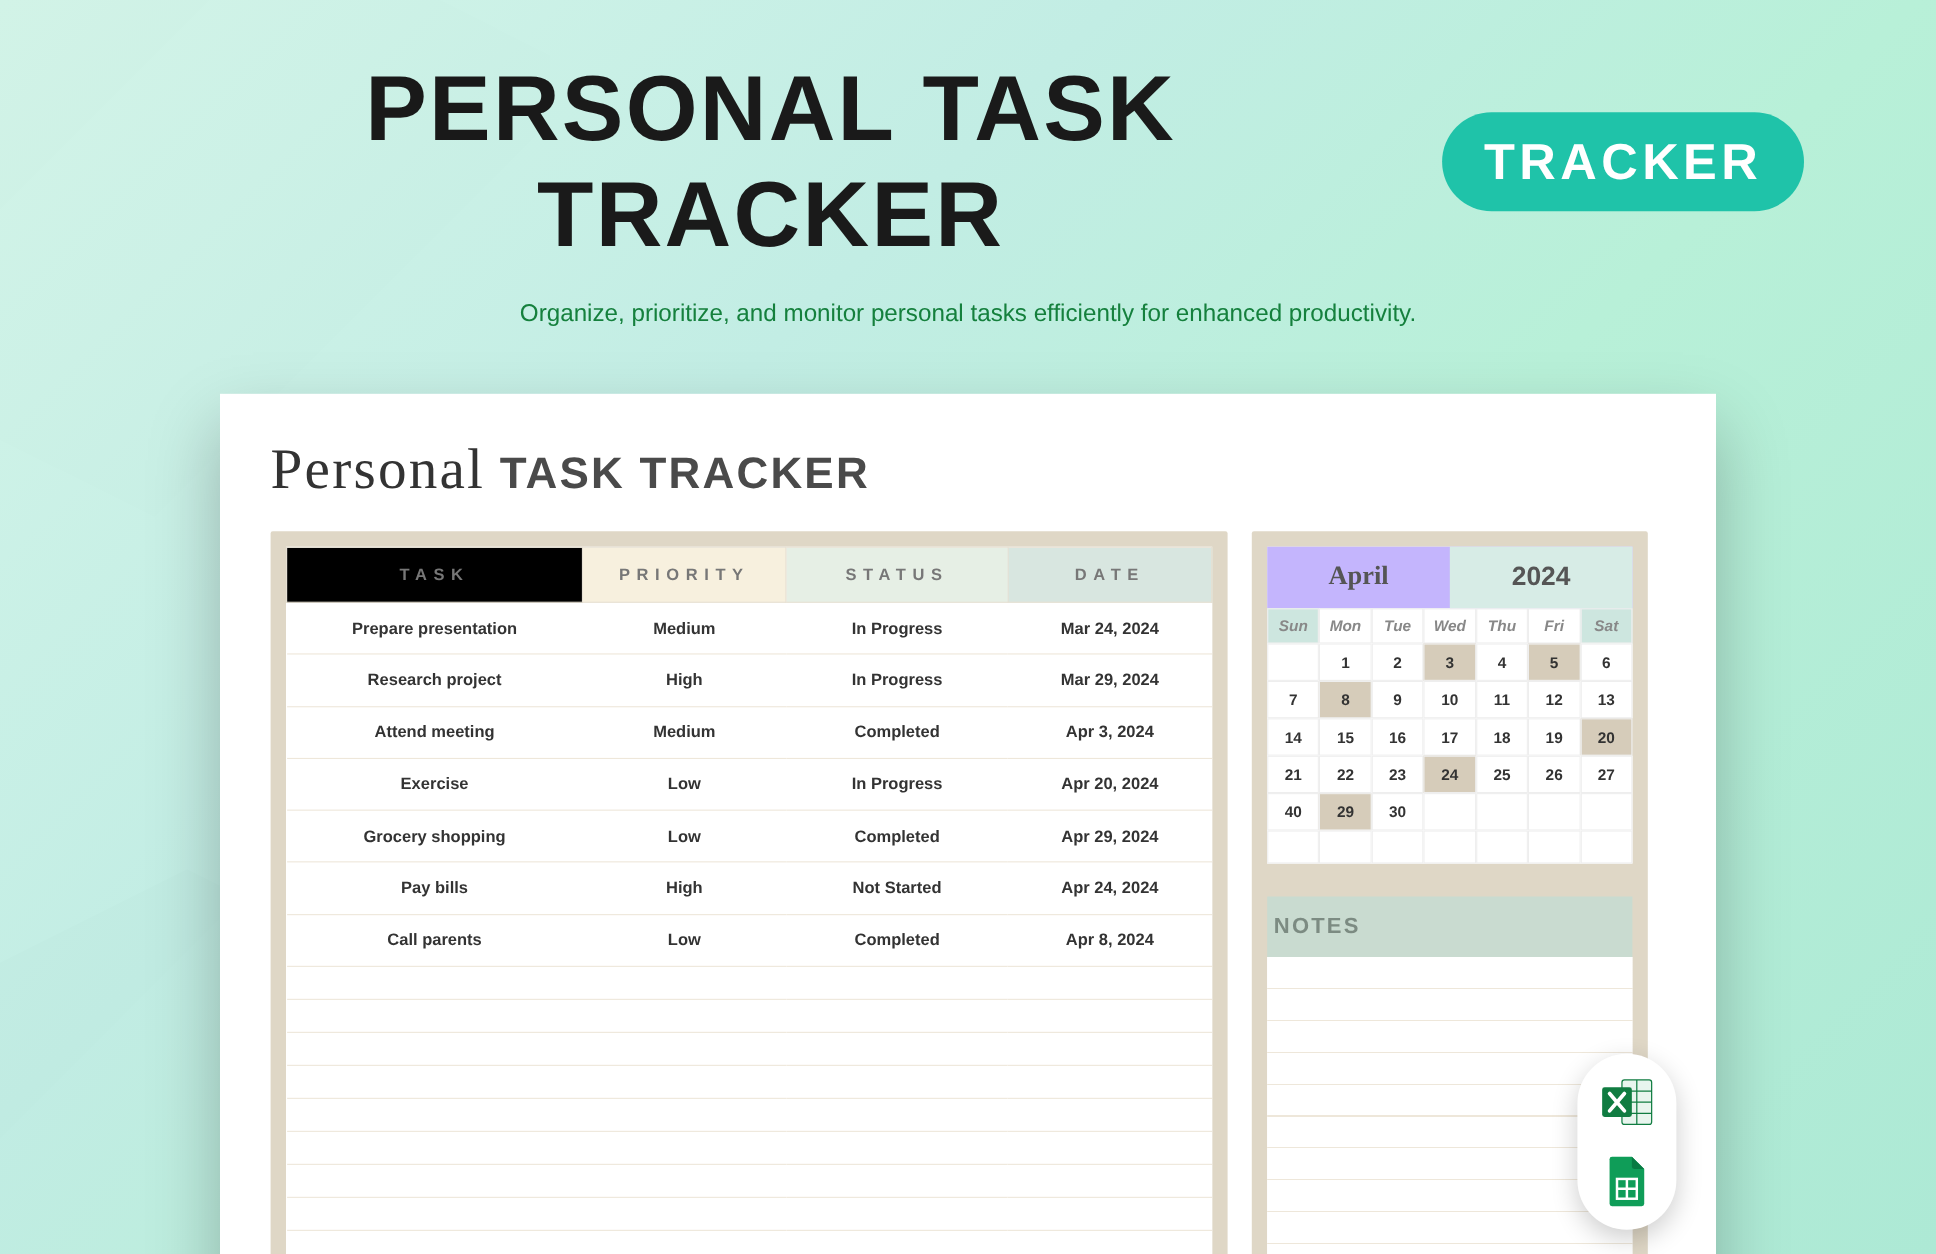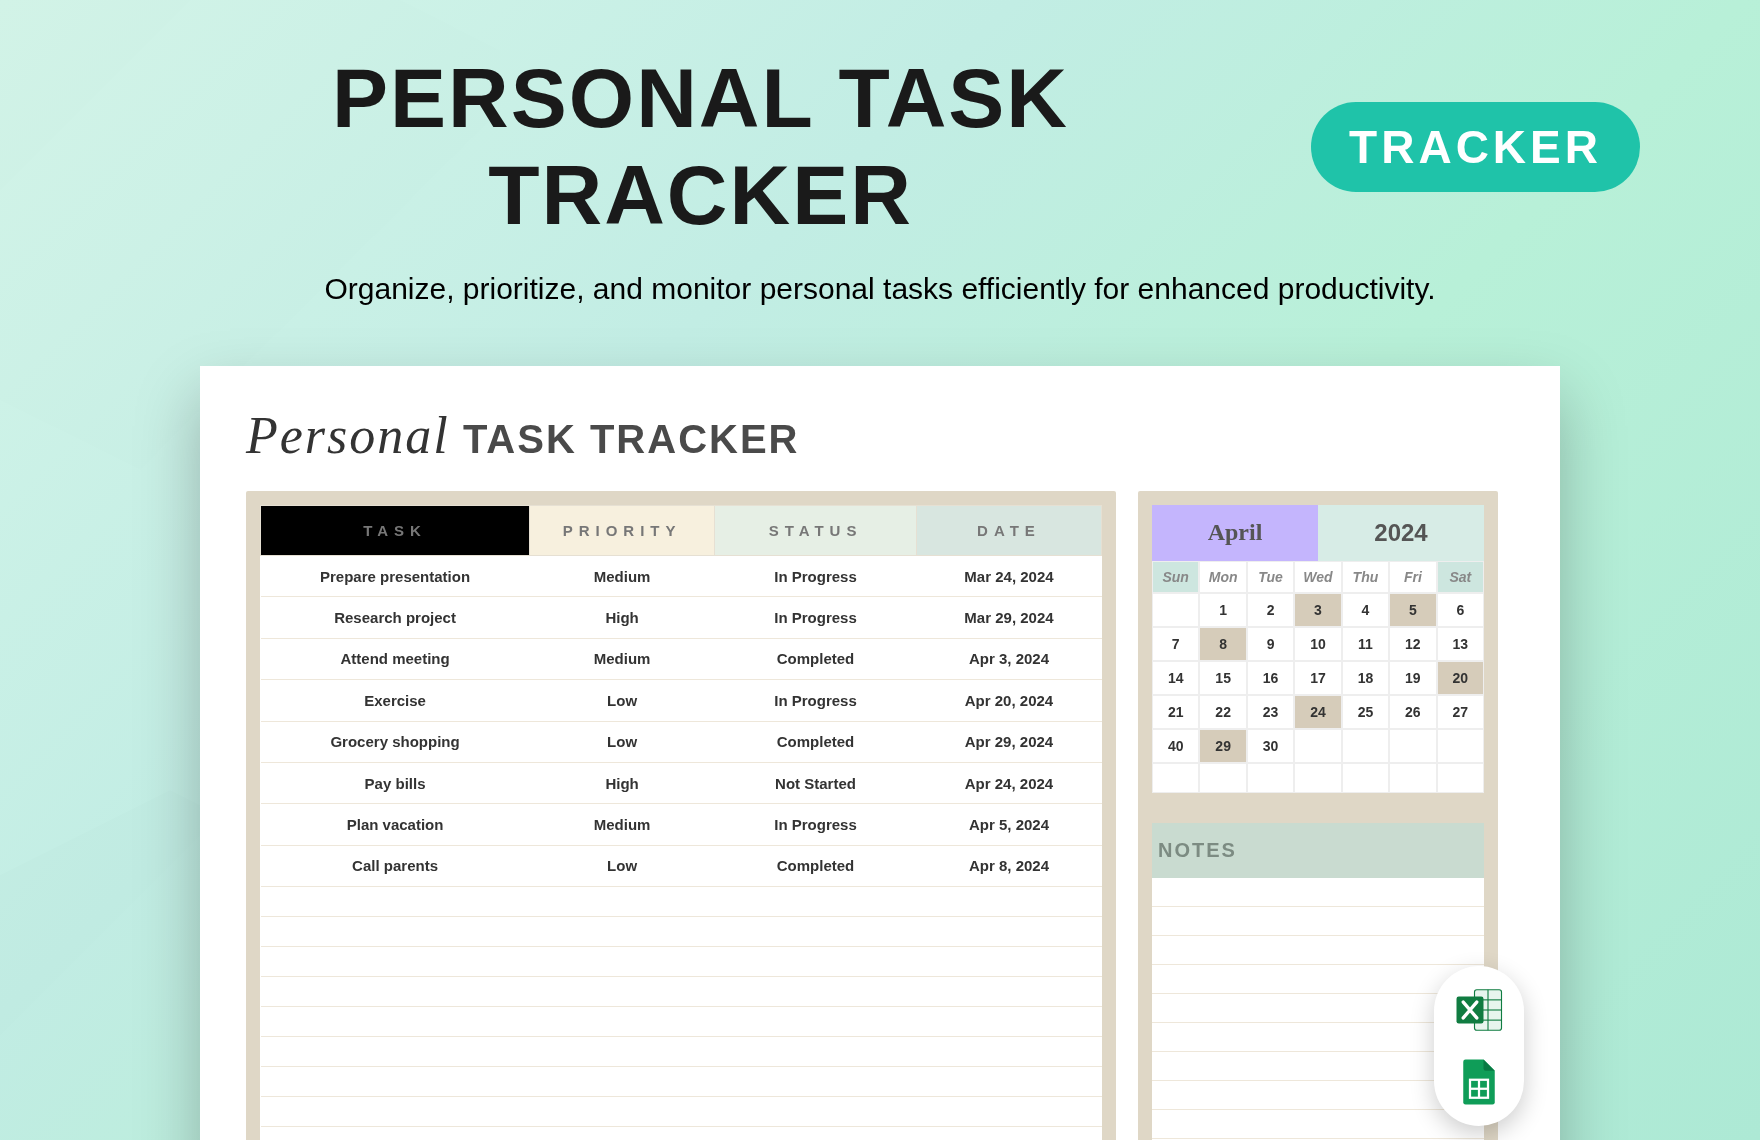--- a/index.html
+++ b/index.html
@@ -61,22 +61,22 @@
   color: #fff;
   font-family: "Arial Black", Impact, sans-serif;
   font-size: 46px;
   font-weight: 900;
   letter-spacing: 4px;
   padding: 18px 38px;
   border-radius: 50px;
 }
 .hero-sub {
   margin-top: 28px;
-  font-size: 30px;
-  color: #000000;
+  font-size: 22px;
+  color: #15803d;
   font-family: "Trebuchet MS", sans-serif;
 }
 
 .sheet-wrap {
   margin: 40px 200px 0;
   background: #fff;
   box-shadow: 0 30px 60px rgba(0,0,0,0.25);
   padding: 40px 46px 0;
   height: 820px;
   position: relative;
@@ -86,21 +86,20 @@
   font-size: 40px;
   color: #4a4a4a;
   letter-spacing: 2px;
   margin-bottom: 26px;
 }
 .sheet-title .script {
   font-family: "Brush Script MT", cursive;
   font-size: 52px;
   font-weight: 400;
   color: #333;
-  font-style: italic;
 }
 .sheet-title .caps {
   font-family: Arial, sans-serif;
   font-weight: 700;
 }
 
 .body-row {
   display: flex;
   gap: 22px;
   height: 680px;
@@ -297,26 +296,20 @@
               <td>Grocery shopping</td>
               <td class="pri-Low">Low</td>
               <td class="stat-Completed">Completed</td>
               <td>Apr 29, 2024</td>
             </tr>
             <tr>
               <td>Pay bills</td>
               <td class="pri-High">High</td>
               <td class="stat-NotStarted">Not Started</td>
               <td>Apr 24, 2024</td>
-            </tr>
-            <tr>
-              <td>Plan vacation</td>
-              <td class="pri-Medium">Medium</td>
-              <td class="stat-InProgress">In Progress</td>
-              <td>Apr 5, 2024</td>
             </tr>
             <tr>
               <td>Call parents</td>
               <td class="pri-Low">Low</td>
               <td class="stat-Completed">Completed</td>
               <td>Apr 8, 2024</td>
             </tr>
             <tr class="empty">
               <td></td>
               <td></td>

